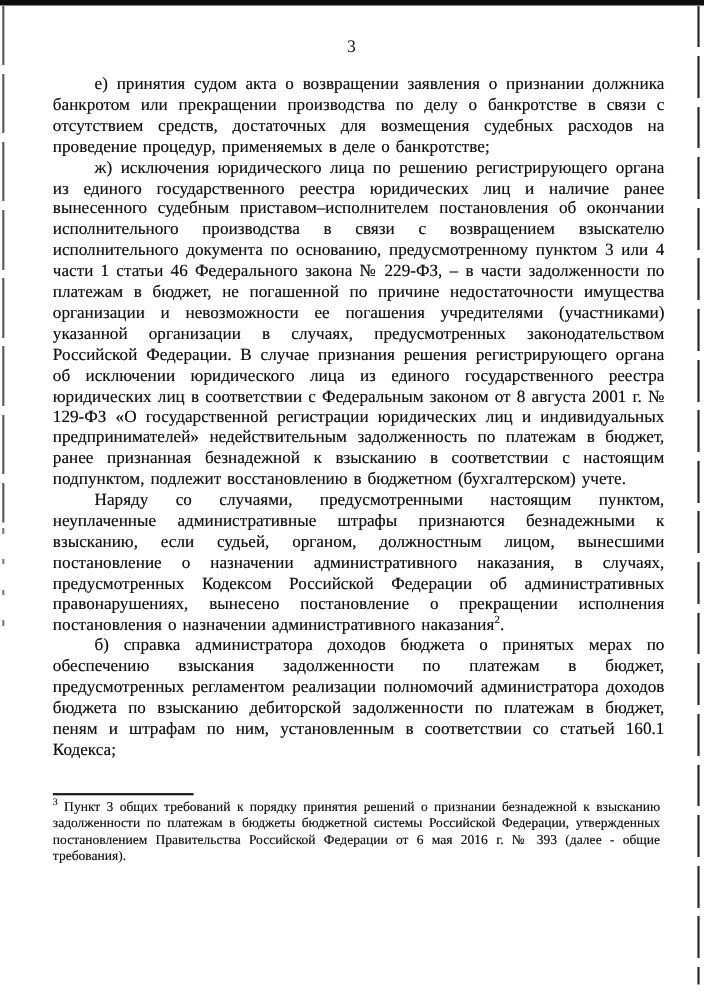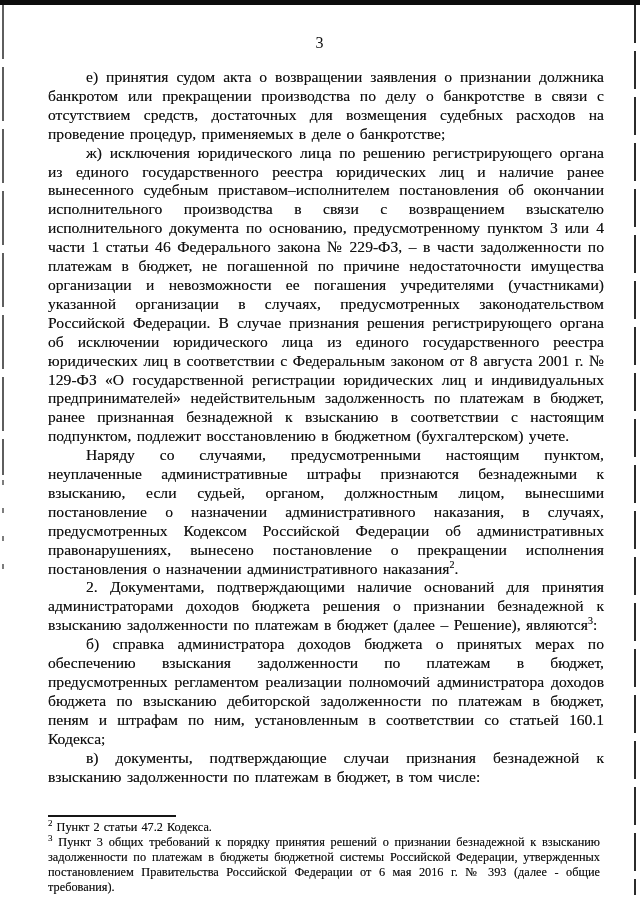--- a/index.html
+++ b/index.html
@@ -88,24 +88,21 @@
   <div class="left-edge"></div>
   <div class="left-edge-dots"></div>
   <div class="right-edge"></div>
 
   <div class="page-number">3</div>
 
   <div class="doc-body" id="doc-body">
       <p><span>е) принятия судом акта о возвращении заявления о признании должника банкротом или прекращении производства по делу о банкротстве в связи с отсутствием средств, достаточных для возмещения судебных расходов на проведение процедур, применяемых в деле о банкротстве;</span></p>
       <p><span>ж) исключения юридического лица по решению регистрирующего органа из единого государственного реестра юридических лиц и наличие ранее вынесенного судебным приставом–исполнителем постановления об окончании исполнительного производства в связи с возвращением взыскателю исполнительного документа по основанию, предусмотренному пунктом 3 или 4 части 1 статьи 46 Федерального закона № 229-ФЗ, – в части задолженности по платежам в бюджет, не погашенной по причине недостаточности имущества организации и невозможности ее погашения учредителями (участниками) указанной организации в случаях, предусмотренных законодательством Российской Федерации. В случае признания решения регистрирующего органа об исключении юридического лица из единого государственного реестра юридических лиц в соответствии с Федеральным законом от 8 августа 2001 г. № 129-ФЗ «О государственной регистрации юридических лиц и индивидуальных предпринимателей» недействительным задолженность по платежам в бюджет, ранее признанная безнадежной к взысканию в соответствии с настоящим подпунктом, подлежит восстановлению в бюджетном  (бухгалтерском) учете.</span></p>
       <p><span>Наряду со случаями, предусмотренными настоящим пунктом, неуплаченные административные штрафы признаются безнадежными к взысканию, если судьей, органом, должностным лицом, вынесшими постановление о назначении административного наказания, в случаях, предусмотренных Кодексом Российской Федерации об административных правонарушениях, вынесено постановление о прекращении исполнения постановления о назначении административного наказания</span><sup>2</sup><span>.</span></p>
-      <p><span>2. Документами, подтверждающими наличие оснований для принятия администраторами доходов бюджета решения о признании безнадежной к взысканию задолженности по платежам в бюджет (далее – Решение), являются</span><sup>3</sup><span>:</span></p>
       <p><span>б) справка администратора доходов бюджета о принятых мерах по обеспечению взыскания задолженности по платежам в бюджет, предусмотренных регламентом реализации полномочий администратора доходов бюджета по взысканию дебиторской задолженности по платежам в бюджет, пеням и штрафам по ним, установленным в соответствии со статьей 160.1 Кодекса;</span></p>
-      <p><span>в) документы, подтверждающие случаи признания безнадежной к взысканию задолженности по платежам в бюджет, в том числе:</span></p>
     </div>
 
   <div class="footnote-sep"></div>
 
   <div class="footnotes" id="footnotes">
-      <p><sup>2</sup><span> Пункт 2 статьи 47.2 Кодекса.</span></p>
       <p><sup>3</sup><span> Пункт 3 общих требований к порядку принятия решений о признании безнадежной к взысканию задолженности по платежам в бюджеты бюджетной системы Российской Федерации, утвержденных постановлением Правительства Российской Федерации от 6 мая 2016 г. № 393 (далее - общие требования).</span></p>
     </div>
 </div>
 
 </body></html>

